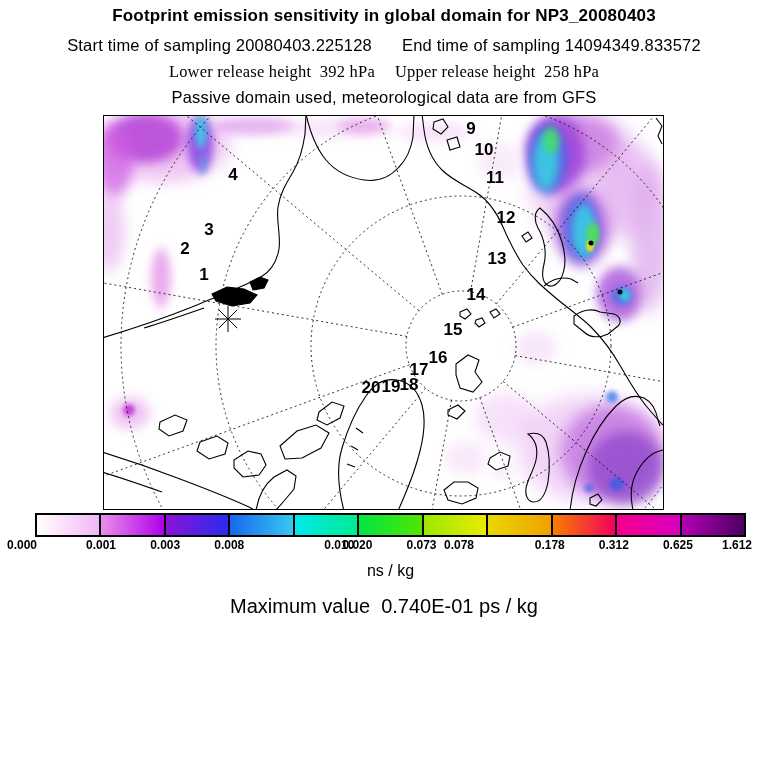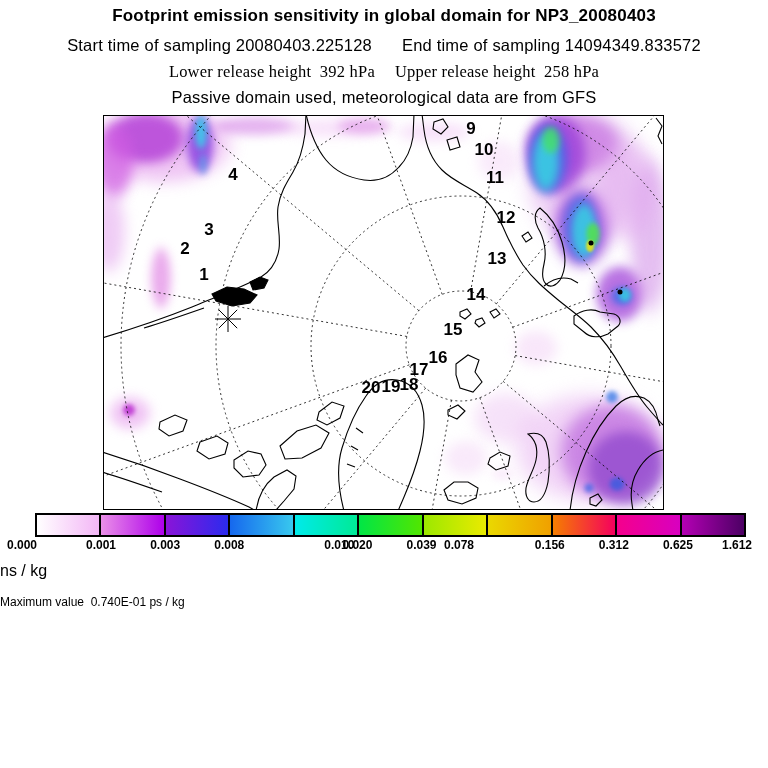--- a/index.html
+++ b/index.html
@@ -18,24 +18,24 @@
   .blob{position:absolute;border-radius:50%;}
   #mapsvg{position:absolute;left:0;top:0;z-index:2;}
   #mapsvg text{font-family:"Liberation Sans","DejaVu Sans",sans-serif;
                font-weight:bold;font-size:17px;fill:#000;}
   #colorbar{position:absolute;left:35px;top:513px;width:711px;height:24px;
             border:2px solid #000;box-sizing:border-box;display:flex;background:#fff;}
   .cbseg{flex:1 1 0;height:100%;}
   #cbticks{position:absolute;left:0;top:538px;width:768px;height:18px;}
   .cbtick{position:absolute;transform:translateX(-50%);font-weight:bold;
           font-size:12px;white-space:pre;}
-  #units-line{position:absolute;left:0;right:0;top:562px;text-align:left;
+  #units-line{position:absolute;left:13px;right:0;top:562px;text-align:center;
               font-size:16px;}
-  #max-line{position:absolute;left:0;right:0;top:595px;
-            font-size:12px;white-space:pre;}
+  #max-line{position:absolute;left:0;right:0;top:595px;text-align:center;
+            font-size:20px;white-space:pre;}
 </style>
 </head>
 <body>
 
 <div id="canvas">
 
   <div class="hline" id="title-line">
     <span>Footprint emission sensitivity in global domain for NP3_20080403</span>
   </div>
   <div class="hline" id="time-line">
@@ -193,22 +193,22 @@
       <div class="cbseg" style="background: linear-gradient(to right, rgb(245, 0, 140), rgb(216, 0, 192)); border-left: 2px solid rgb(0, 0, 0);"></div>
       <div class="cbseg" style="background: linear-gradient(to right, rgb(180, 0, 180), rgb(76, 0, 100)); border-left: 2px solid rgb(0, 0, 0);"></div>
     </div>
   <div id="cbticks">
       <span class="cbtick" style="left: 22px;">0.000</span>
       <span class="cbtick" style="left: 101px;">0.001</span>
       <span class="cbtick" style="left: 165.182px;">0.003</span>
       <span class="cbtick" style="left: 229.273px;">0.008</span>
       <span class="cbtick" style="left: 293.364px; margin-left: 46px;">0.010</span>
       <span class="cbtick" style="left: 357.455px;">0.020</span>
-      <span class="cbtick" style="left: 421.545px;">0.039</span>
+      <span class="cbtick" style="left: 421.545px;">0.073</span>
       <span class="cbtick" style="left: 459px;">0.078</span>
-      <span class="cbtick" style="left: 549.727px;">0.156</span>
+      <span class="cbtick" style="left: 549.727px;">0.178</span>
       <span class="cbtick" style="left: 613.818px;">0.312</span>
       <span class="cbtick" style="left: 677.909px;">0.625</span>
       <span class="cbtick" style="left: 737px;">1.612</span>
     </div>
   <div id="units-line">ns / kg</div>
   <div id="max-line">Maximum value  0.740E-01 ps / kg</div>
 </div>
 
 </body></html>

